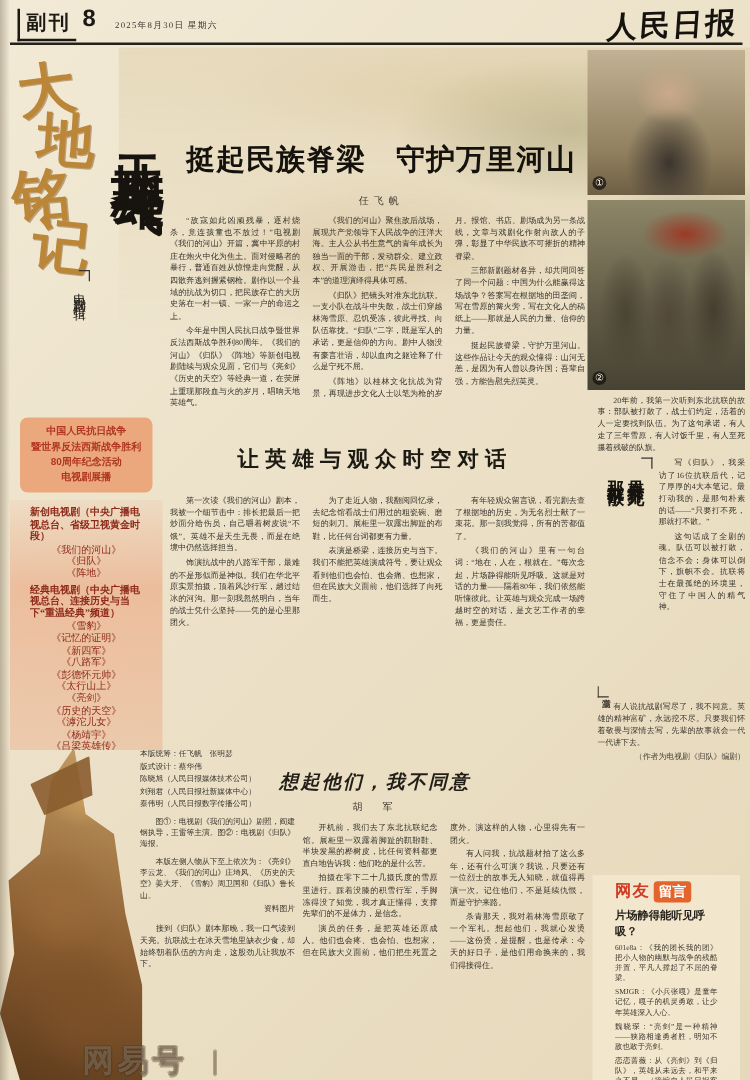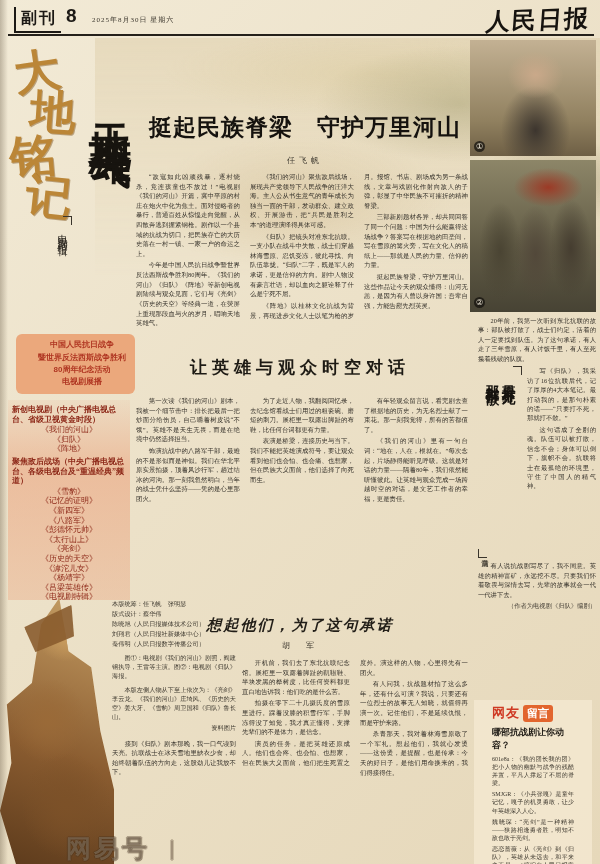--- a/index.html
+++ b/index.html
@@ -53,26 +53,26 @@
     text-orientation:upright;font-family:"Liberation Sans","DejaVu Sans",sans-serif;
     font-weight:900;font-size:42px;letter-spacing:6px;color:#17140f;}
   .sub-title{position:absolute;left:52px;top:216px;height:110px;padding:10px 3px;
     writing-mode:vertical-rl;text-orientation:upright;font-size:10px;letter-spacing:3px;color:#24201a;}
   .corner{position:absolute;width:8px;height:8px;}
   .c-tr{top:0;right:0;border-top:1.5px solid #3a352c;border-right:1.5px solid #3a352c;}
   .c-bl{bottom:0;left:0;border-bottom:1.5px solid #3a352c;border-left:1.5px solid #3a352c;}
   .notice{position:absolute;left:16px;top:334px;width:106px;height:60px;background:#eba87c;
     border-radius:6px;display:flex;flex-direction:column;justify-content:center;
     font-family:"Liberation Sans",sans-serif;font-weight:700;font-size:8px;line-height:1.55;
-    color:#b03622;text-align:center;padding-left:13px;}
+    color:#b03622;text-align:center;}
   .drama-list{position:absolute;left:8px;top:400px;width:122px;height:200px;overflow:hidden;
     padding:2px 4px;box-sizing:border-box;
     background:linear-gradient(180deg,rgba(234,152,112,.1),rgba(234,152,112,.5) 35%,rgba(234,152,112,.32));
     color:#8e2a1a;font-size:8px;line-height:1.2;}
-  .drama-list p{margin:3px 0 1px;text-align:left;font-weight:700;}
+  .drama-list p{margin:3px 12px 1px;text-align:left;font-weight:700;}
   .drama-list div{text-align:center;}
   .statue{position:absolute;left:0;top:598px;width:114px;height:266px;
     background:
       radial-gradient(ellipse 40px 30px at 58% 16%,#c79a5c,transparent 70%),
       radial-gradient(ellipse 55px 60px at 42% 46%,#9a6a38,transparent 70%),
       radial-gradient(ellipse 60px 70px at 58% 78%,#7c5128,transparent 75%),
       linear-gradient(200deg,#c7a066,#8a5c30 58%,#5d3b1c);
     clip-path:polygon(14% 100%,0 80%,10% 62%,6% 40%,28% 32%,36% 10%,52% 0,60% 20%,80% 26%,88% 50%,100% 72%,100% 100%);}
   .flag{position:absolute;left:26px;top:612px;width:52px;height:34px;background:#8a5c2e;
     transform:rotate(-18deg);clip-path:polygon(0 20%,100% 0,86% 90%,6% 100%);opacity:.9;}
@@ -169,21 +169,21 @@
     <div>中国人民抗日战争</div>
     <div>暨世界反法西斯战争胜利</div>
     <div>80周年纪念活动</div>
     <div>电视剧展播</div>
   </div>
   <div class="drama-list">
     <p>新创电视剧（中央广播电视总台、省级卫视黄金时段）</p>
     <div>《我们的河山》</div>
     <div>《归队》</div>
     <div>《阵地》</div>
-    <p>聚焦敌后战场（中央广播电视总台、各级电视台及“重温经典”频道）</p>
+    <p>经典电视剧（中央广播电视总台、连接历史与当下“重温经典”频道）</p>
     <div>《雪豹》</div>
     <div>《记忆的证明》</div>
     <div>《新四军》</div>
     <div>《八路军》</div>
     <div>《彭德怀元帅》</div>
     <div>《太行山上》</div>
     <div>《亮剑》</div>
     <div>《历史的天空》</div>
     <div>《滹沱儿女》</div>
     <div>《杨靖宇》</div>
@@ -209,21 +209,21 @@
   <div class="h2">让英雄与观众时空对话</div>
   <div class="cols a2">
     <p>第一次读《我们的河山》剧本，我被一个细节击中：排长把最后一把炒面分给伤员，自己嚼着树皮说“不饿”。英雄不是天生无畏，而是在绝境中仍然选择担当。</p>
     <p>饰演抗战中的八路军干部，最难的不是形似而是神似。我们在华北平原实景拍摄，顶着风沙行军，趟过结冰的河沟。那一刻我忽然明白，当年的战士凭什么坚持——凭的是心里那团火。</p>
     <p>为了走近人物，我翻阅回忆录，去纪念馆看战士们用过的粗瓷碗、磨短的刺刀。展柜里一双露出脚趾的布鞋，比任何台词都更有力量。</p>
     <p>表演是桥梁，连接历史与当下。我们不能把英雄演成符号，要让观众看到他们也会怕、也会痛、也想家，但在民族大义面前，他们选择了向死而生。</p>
     <p>有年轻观众留言说，看完剧去查了根据地的历史，为无名烈士献了一束花。那一刻我觉得，所有的苦都值了。</p>
     <p>《我们的河山》里有一句台词：“地在，人在，根就在。”每次念起，片场静得能听见呼吸。这就是对话的力量——隔着80年，我们依然能听懂彼此。让英雄与观众完成一场跨越时空的对话，是文艺工作者的幸福，更是责任。</p>
   </div>
 
-  <div class="h3">想起他们，为了这句承诺</div>
+  <div class="h3">想起他们，我不同意</div>
   <div class="byline by3">胡　军</div>
   <div class="credits">
     <p class="cl">本版统筹：任飞帆　张明瑟</p>
     <p class="cl">版式设计：蔡华伟</p>
     <p class="cl">陈晓旭（人民日报媒体技术公司）</p>
     <p class="cl">刘翔君（人民日报社新媒体中心）</p>
     <p class="cl">秦伟明（人民日报数字传播公司）</p>
     <p class="cap">图①：电视剧《我们的河山》剧照，阎建钢执导，王雷等主演。图②：电视剧《归队》海报。</p>
     <p class="cap">本版左侧人物从下至上依次为：《亮剑》李云龙、《我们的河山》庄埼风、《历史的天空》姜大牙、《雪豹》周卫国和《归队》鲁长山。</p>
     <p class="pc">资料图片</p>
@@ -254,21 +254,21 @@
     </div>
     <p>有人说抗战剧写尽了，我不同意。英雄的精神富矿，永远挖不尽。只要我们怀着敬畏与深情去写，先辈的故事就会一代一代讲下去。</p>
     <p class="attrib">（作者为电视剧《归队》编剧）</p>
   </div>
 
   <div class="cbox">
     <div class="clogo">
       <span class="t1">网友</span>
       <span class="t2">留言</span>
     </div>
-    <div class="cq">哪部抗战剧让你动容？</div>
+    <div class="cq">片场静得能听见呼吸？</div>
     <p class="cmt">601e8a：《我的团长我的团》把小人物的幽默与战争的残酷并置，平凡人撑起了不屈的脊梁。</p>
     <p class="cmt">SMJGR：《小兵张嘎》是童年记忆，嘎子的机灵勇敢，让少年英雄深入人心。</p>
     <p class="cmt">魏晓琛：“亮剑”是一种精神——狭路相逢勇者胜，明知不敌也敢于亮剑。</p>
     <p class="cmt">恋恋蔷薇：从《亮剑》到《归队》，英雄从未远去，和平来之不易。（摘编自人民日报客户端）</p>
   </div>
 
   <div class="wm">
     <span>网易号</span>
     <span class="dv">｜</span>
   </div>

